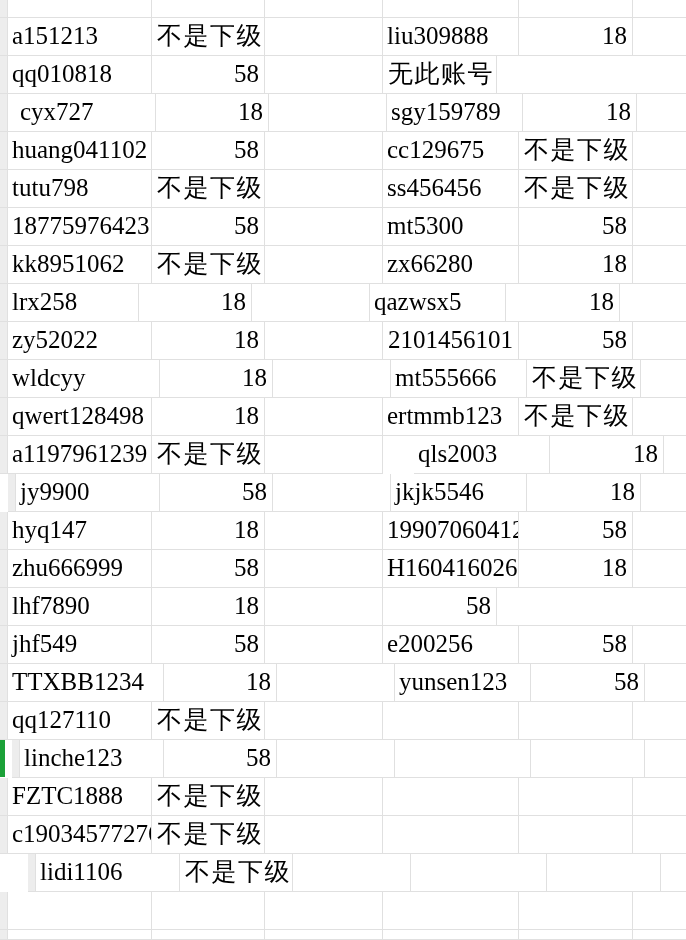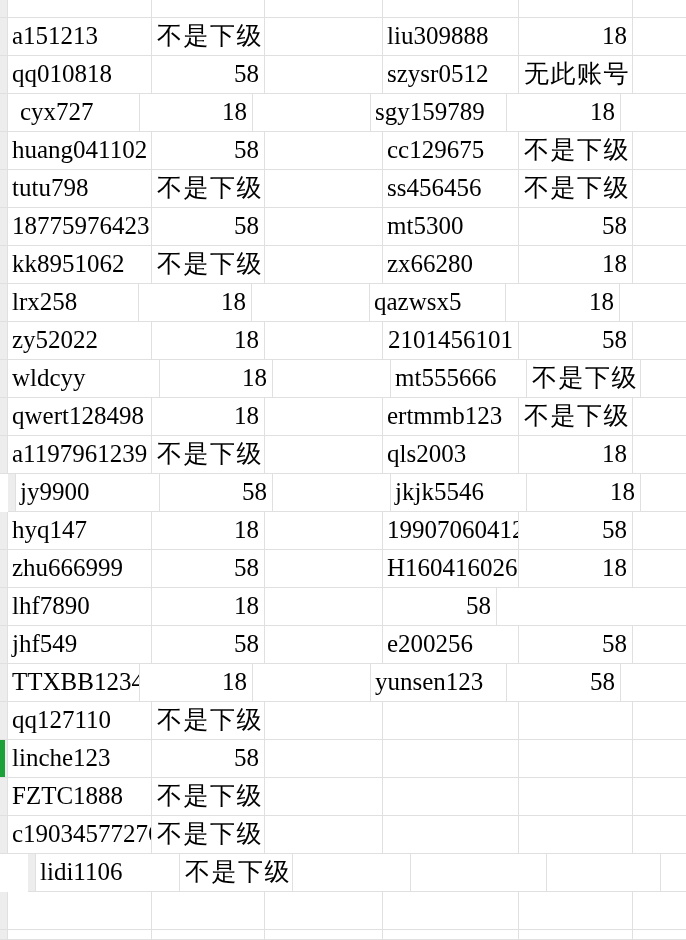--- a/index.html
+++ b/index.html
@@ -57,27 +57,26 @@
       <div class="cell" style="width: 118px;"></div>
       <div class="cell" style="width: 136px;">liu309888</div>
       <div class="cell num" style="width: 114px;">18</div>
       <div class="cell last"></div>
     </div>
     <div class="row" style="height: 38px;">
       <div class="cell stub" style="width: 8px;"></div>
       <div class="cell" style="width: 144px;">qq010818</div>
       <div class="cell num" style="width: 113px;">58</div>
       <div class="cell" style="width: 118px;"></div>
-      <div class="cell" style="width: 136px;">szysr0512</div>
       <div class="cell cjk" style="width: 114px;">无此账号</div>
       <div class="cell last"></div>
     </div>
     <div class="row" style="height: 38px;">
       <div class="cell stub" style="width: 8px;"></div>
-      <div class="cell" style="width: 132px; padding-left: 12px;">cyx727</div>
+      <div class="cell" style="width: 148px; padding-left: 12px;">cyx727</div>
       <div class="cell num" style="width: 113px;">18</div>
       <div class="cell" style="width: 118px;"></div>
       <div class="cell" style="width: 136px;">sgy159789</div>
       <div class="cell num" style="width: 114px;">18</div>
       <div class="cell last"></div>
     </div>
     <div class="row" style="height: 38px;">
       <div class="cell stub" style="width: 8px;"></div>
       <div class="cell" style="width: 144px;">huang041102</div>
       <div class="cell num" style="width: 113px;">58</div>
@@ -147,21 +146,21 @@
       <div class="cell" style="width: 118px;"></div>
       <div class="cell" style="width: 136px;">ertmmb123</div>
       <div class="cell cjk" style="width: 114px;">不是下级</div>
       <div class="cell last"></div>
     </div>
     <div class="row" style="height: 38px;">
       <div class="cell stub" style="width: 8px;"></div>
       <div class="cell" style="width: 144px;">a1197961239</div>
       <div class="cell cjk" style="width: 113px;">不是下级</div>
       <div class="cell" style="width: 118px;"></div>
-      <div class="cell" style="width: 136px;">qls2003</div>
+      <div class="cell" style="width: 136px; margin-left: 31px;">qls2003</div>
       <div class="cell num" style="width: 114px;">18</div>
       <div class="cell last"></div>
     </div>
     <div class="row" style="height: 38px; padding-left: 8px;">
       <div class="cell stub" style="width: 8px;"></div>
       <div class="cell" style="width: 144px;">jy9900</div>
       <div class="cell num" style="width: 113px;">58</div>
       <div class="cell" style="width: 118px;"></div>
       <div class="cell" style="width: 136px;">jkjk5546</div>
       <div class="cell num" style="width: 114px;">18</div>
@@ -197,37 +196,37 @@
       <div class="cell stub" style="width: 8px;"></div>
       <div class="cell" style="width: 144px;">jhf549</div>
       <div class="cell num" style="width: 113px;">58</div>
       <div class="cell" style="width: 118px;"></div>
       <div class="cell" style="width: 136px;">e200256</div>
       <div class="cell num" style="width: 114px;">58</div>
       <div class="cell last"></div>
     </div>
     <div class="row" style="height: 38px;">
       <div class="cell stub" style="width: 8px;"></div>
-      <div class="cell" style="width: 132px;">TTXBB1234</div>
+      <div class="cell" style="width: 156px;">TTXBB1234</div>
       <div class="cell num" style="width: 113px;">18</div>
       <div class="cell" style="width: 118px;"></div>
       <div class="cell" style="width: 136px;">yunsen123</div>
       <div class="cell num" style="width: 114px;">58</div>
       <div class="cell last"></div>
     </div>
     <div class="row" style="height: 38px;">
       <div class="cell stub" style="width: 8px;"></div>
       <div class="cell" style="width: 144px;">qq127110</div>
       <div class="cell cjk" style="width: 113px;">不是下级</div>
       <div class="cell" style="width: 118px;"></div>
       <div class="cell" style="width: 136px;"></div>
       <div class="cell" style="width: 114px;"></div>
       <div class="cell last"></div>
     </div>
-    <div class="row" style="height: 38px;">
+    <div class="row" style="height: 38px; padding-left: 12px;">
       <div class="cell stub" style="width: 8px;"></div>
       <div class="cell" style="width: 144px;">linche123</div>
       <div class="cell num" style="width: 113px;">58</div>
       <div class="cell" style="width: 118px;"></div>
       <div class="cell" style="width: 136px;"></div>
       <div class="cell" style="width: 114px;"></div>
       <div class="cell last"></div>
     </div>
     <div class="row" style="height: 38px;">
       <div class="cell stub" style="width: 8px;"></div>

